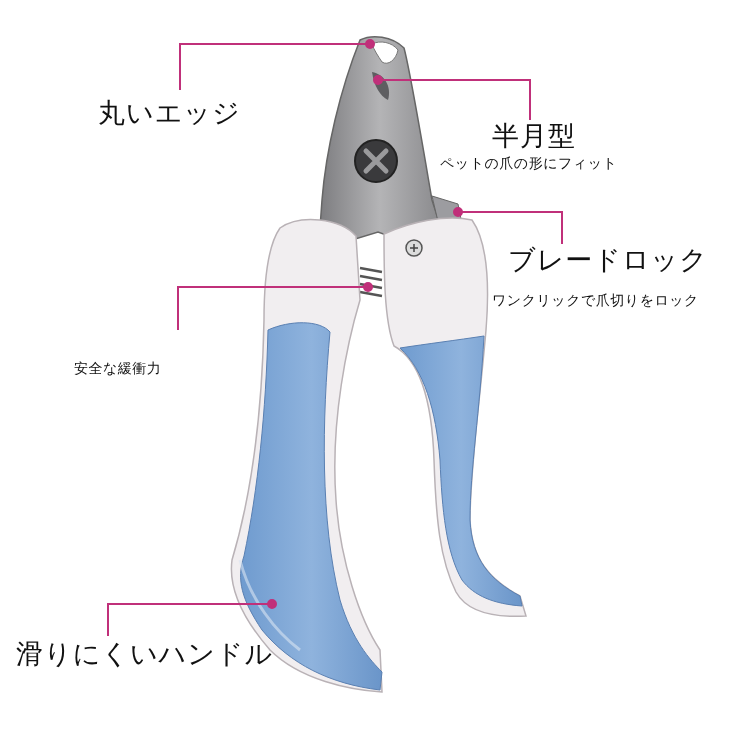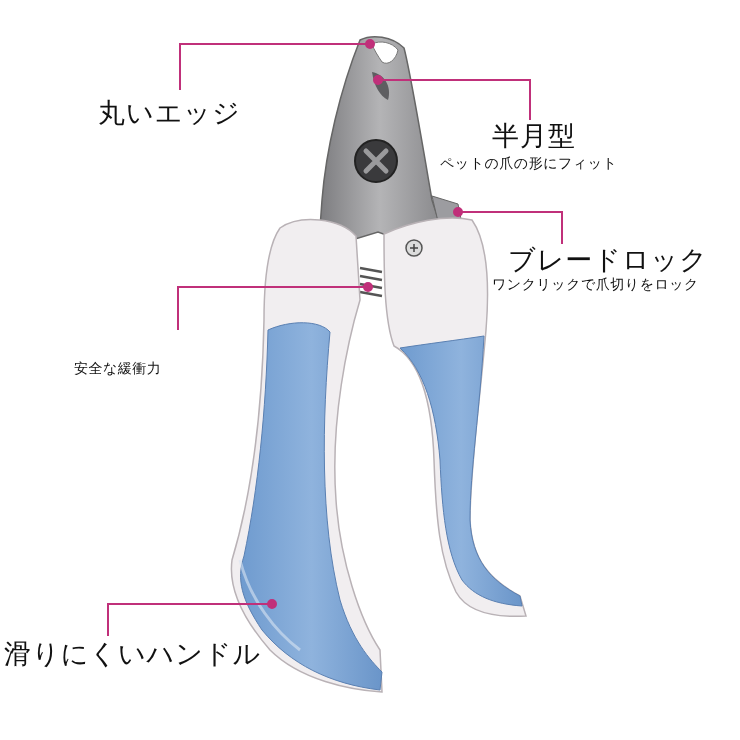--- a/index.html
+++ b/index.html
@@ -75,21 +75,21 @@
   </div>
 
   <div class="label" style="left:492px; top:118px;">
     <div class="title">半月型</div>
   </div>
   <div class="label sub" style="left:440px; top:155px;">ペットの爪の形にフィット</div>
 
   <div class="label" style="left:508px; top:242px;">
     <div class="title">ブレードロック</div>
   </div>
-  <div class="label sub" style="left:492px; top:276px;">ワンクリックで爪切りをロック</div>
+  <div class="label sub" style="left:492px; top:292px;">ワンクリックで爪切りをロック</div>
 
   <div class="label sub" style="left:74px; top:360px;">安全な緩衝力</div>
 
-  <div class="label" style="left:4px; top:636px;text-align:right;">
+  <div class="label" style="left:16px; top:636px;text-align:right;">
     <div class="title">滑りにくいハンドル</div>
   </div>
 
 </div>
 
 </body></html>

